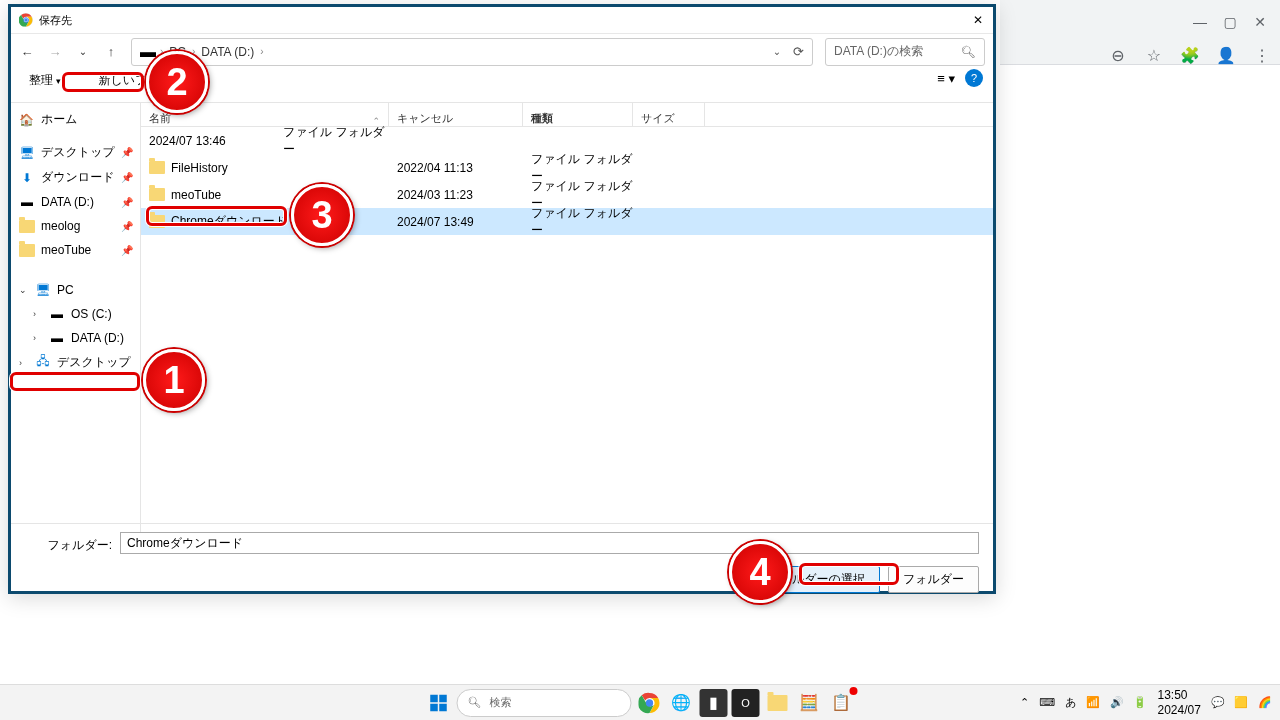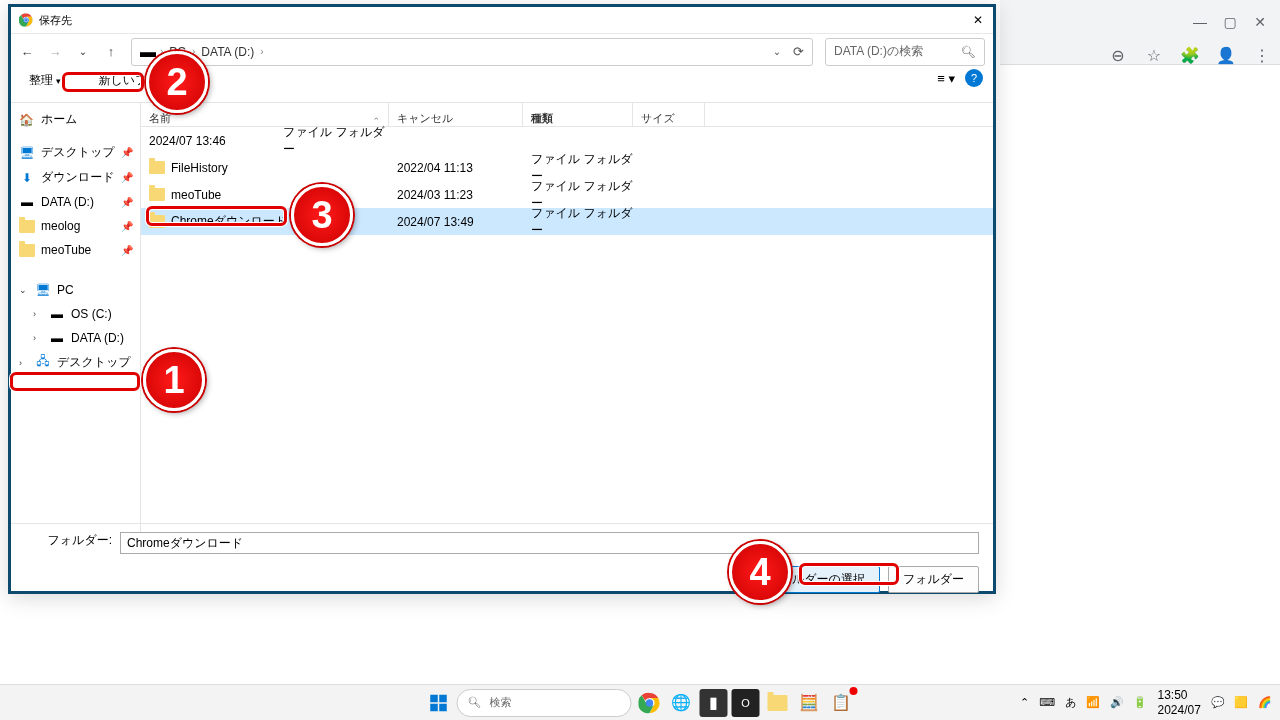--- a/index.html
+++ b/index.html
@@ -57,21 +57,21 @@
 .file-row { display: flex; height: 27px; font-size: 12px; align-items: center; }
 .file-row.selected { background: #cce8ff; }
 .cell-name { width: 248px; display: flex; align-items: center; padding-left: 8px; gap: 6px; }
 .cell-date { width: 134px; padding-left: 8px; }
 .cell-type { width: 110px; padding-left: 8px; }
 .folder-icon { width: 16px; height: 13px; background: #f8d775; border-radius: 1px; position: relative; }
 .folder-icon::before { content: ''; position: absolute; top: -3px; left: 0; width: 6px; height: 3px; background: #f8d775; border-radius: 1px 1px 0 0; }
 
 
 .dialog-footer { position: absolute; bottom: 0; left: 0; right: 0; height: 68px; border-top: 1px solid #e5e5e5; padding: 8px 14px; }
-.folder-row { display: flex; align-items: flex-start; margin-bottom: 12px; }
+.folder-row { display: flex; align-items: flex-end; margin-bottom: 12px; }
 .folder-label { font-size: 12px; width: 95px; text-align: right; padding-right: 8px; }
 .folder-input { flex: 1; height: 22px; border: 1px solid #aaa; font-size: 12px; padding: 0 6px; }
 .btn-row { display: flex; justify-content: flex-end; gap: 8px; }
 .dlg-btn { font-size: 12px; padding: 4px 14px; border: 1px solid #aaa; background: #fdfdfd; border-radius: 2px; }
 .dlg-btn.primary { background: #e5f1fb; border-color: #0078d4; }
 
 
 .marker { position: absolute; width: 62px; height: 62px; border-radius: 50%; background: radial-gradient(circle, #ff1a1a 0%, #cc0000 100%); border: 3px solid #fff; box-shadow: 0 0 0 2px #cc0000, 2px 2px 6px rgba(0,0,0,0.4); display: flex; align-items: center; justify-content: center; color: #fff; font-weight: 900; font-size: 38px; font-family: Impact, sans-serif; z-index: 100; }
 .marker-box { position: absolute; border: 3px solid #e00000; border-radius: 6px; z-index: 99; box-shadow: 0 0 0 1px #fff inset, 0 0 0 1px #fff; }
 

